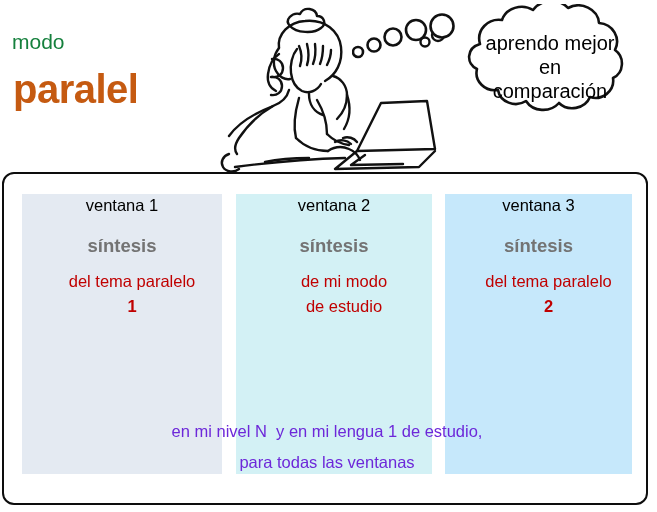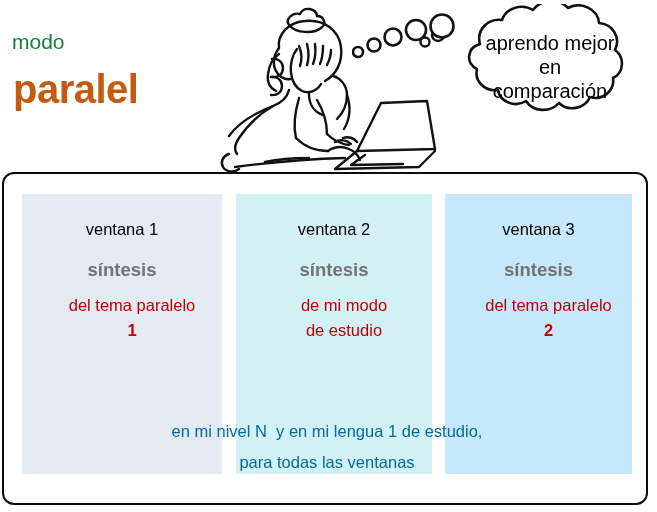--- a/index.html
+++ b/index.html
@@ -93,21 +93,20 @@
     top: 20px;
     width: 646px;
     height: 298px;
   }
 
   .window-col {
     position: absolute;
     top: 0;
     height: 280px;
     box-sizing: border-box;
-    padding-top: 24px;
   }
 
   .col-1 { left: 18px;  width: 200px; background: #E4EAF2; }
   .col-2 { left: 232px; width: 196px; background: #D3F1F5; }
   .col-3 { left: 441px; width: 187px; background: #C6E8FB; }
 
   .col-title {
     text-align: center;
     font-size: 16.5px;
     line-height: 22px;
@@ -138,21 +137,21 @@
   }
 
   #footer-note {
     position: absolute;
     left: 0;
     top: 222px;
     width: 646px;
     text-align: center;
     font-size: 16.5px;
     line-height: 31px;
-    color: #0369a1;
+    color: #6d28d9;
     pointer-events: none;
   }
   #footer-note .line {
     display: block;
     white-space: pre;
   }
 </style>
 </head>
 <body>
 

